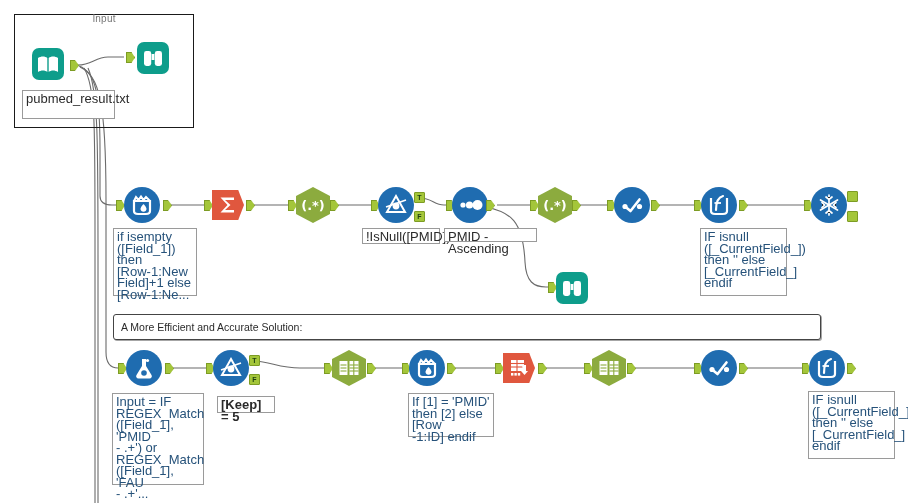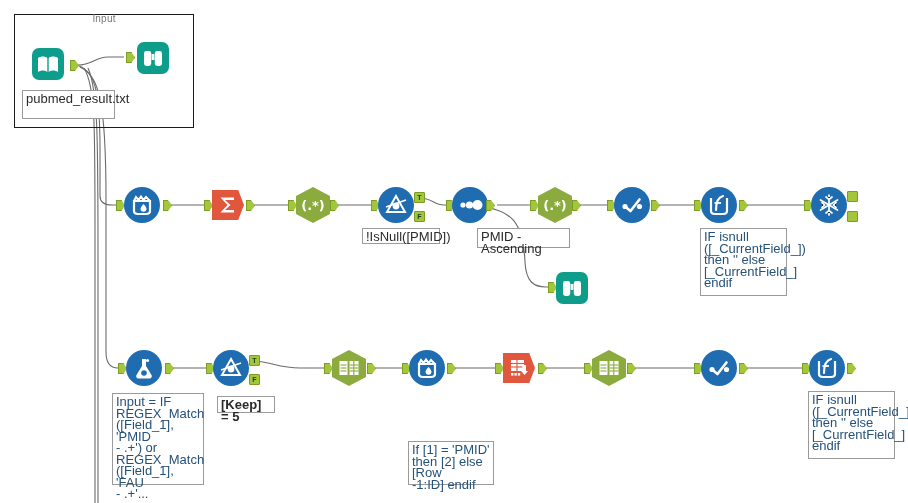--- a/index.html
+++ b/index.html
@@ -109,20 +109,23 @@
       <path d="M630 368 L 700 368"></path>
       <path d="M740 368 L 808 368"></path>
     </g>
   </svg>
 
   <div class="container" style="left:14px;top:14px;width:180px;height:114px;">
     <div class="container-title">Input</div>
   </div>
 
 
+  <div class="section-box" style="left:113px;top:314px;width:708px;height:26px;">
+    <div class="section-label">A More Efficient and Accurate Solution:</div>
+  </div>
 
   <div class="tool rounded" style="left:30px;top:46px;">
     <div class="bg" style="background:#0e9d8b;"></div>
     <svg class="glyph" viewBox="0 0 36 36">
       <path d="M8 12 C11 10,15 10,17.3 12 L17.3 26 C15 24,11 24,8 26 Z" fill="#ffffff"></path>
       <path d="M28 12 C25 10,21 10,18.7 12 L18.7 26 C21 24,25 24,28 26 Z" fill="#ffffff"></path>
     </svg>
   </div>
   <div class="port out" style="left:70px;top:60px;"></div>
 
@@ -141,20 +144,25 @@
   <div class="port in" style="left:116px;top:200px;"></div>
   <div class="tool circle" style="left:124px;top:187px;">
     <div class="bg" style="background:#1f6cb0;"></div>
     <svg class="glyph" viewBox="0 0 36 36">
       <path d="M10 14 L10 24 C10 26,12 27,14 27 L22 27 C24 27,26 26,26 24 L26 14 Z" fill="none" stroke="#ffffff" stroke-width="2.2"></path>
       <path d="M10 14 L12 10 L14.5 13 L17 9.5 L19.5 13 L22 10 L26 14" fill="none" stroke="#ffffff" stroke-width="2"></path>
       <path d="M19.5 17 C19.5 17,22.5 20,22.5 22 C22.5 23.6,21.2 24.8,19.5 24.8 C17.8 24.8,16.5 23.6,16.5 22 C16.5 20,19.5 17,19.5 17 Z" fill="#ffffff"></path>
     </svg>
   </div>
   <div class="port out" style="left:163px;top:200px;"></div>
+  <div class="annot" style="left:113px;top:228px;width:84px;height:68px;">if isempty
+([Field_1]) then
+[Row-1:New
+Field]+1 else
+[Row-1:Ne...</div>
 
   <div class="port in" style="left:204px;top:200px;"></div>
   <div class="tool flag" style="left:210px;top:187px;">
     <div class="bg" style="background:#e0573e;"></div>
     <svg class="glyph" viewBox="0 0 36 36">
       <path d="M10.5 10.5 L24 10.5 L24 13 L15 13 L20.5 18 L15 23 L24 23 L24 25.5 L10.5 25.5 L17.5 18 Z" fill="#ffffff"></path>
     </svg>
   </div>
   <div class="port out" style="left:246px;top:200px;"></div>
 
@@ -184,21 +192,21 @@
   <div class="port in" style="left:446px;top:200px;"></div>
   <div class="tool circle" style="left:452px;top:187px;">
     <div class="bg" style="background:#1f6cb0;"></div>
     <svg class="glyph" viewBox="0 0 36 36">
       <circle cx="11" cy="18" r="2.6" fill="#ffffff"></circle>
       <circle cx="17.5" cy="18" r="3.6" fill="#ffffff"></circle>
       <circle cx="25.5" cy="18" r="5" fill="#ffffff"></circle>
     </svg>
   </div>
   <div class="port out" style="left:486px;top:200px;"></div>
-  <div class="annot plain" style="left:444px;top:228px;width:93px;height:20px;color:#2a2a2a;margin-left:33px;">PMID - Ascending</div>
+  <div class="annot plain" style="left:444px;top:228px;width:93px;height:14px;color:#2a2a2a;">PMID - Ascending</div>
 
   <div class="port in" style="left:530px;top:200px;"></div>
   <div class="tool hex" style="left:537px;top:187px;">
     <div class="bg" style="background:#8cab3e;"></div>
     <svg class="glyph" viewBox="0 0 36 36">
       <text x="18" y="23" font-size="13" font-weight="bold" text-anchor="middle" fill="#ffffff" font-family="DejaVu Sans, sans-serif">(.*)</text>
     </svg>
   </div>
   <div class="port out" style="left:572px;top:200px;"></div>
 
@@ -312,21 +320,21 @@
   <div class="port in" style="left:402px;top:363px;"></div>
   <div class="tool circle" style="left:409px;top:350px;">
     <div class="bg" style="background:#1f6cb0;"></div>
     <svg class="glyph" viewBox="0 0 36 36">
       <path d="M10 14 L10 24 C10 26,12 27,14 27 L22 27 C24 27,26 26,26 24 L26 14 Z" fill="none" stroke="#ffffff" stroke-width="2.2"></path>
       <path d="M10 14 L12 10 L14.5 13 L17 9.5 L19.5 13 L22 10 L26 14" fill="none" stroke="#ffffff" stroke-width="2"></path>
       <path d="M19.5 17 C19.5 17,22.5 20,22.5 22 C22.5 23.6,21.2 24.8,19.5 24.8 C17.8 24.8,16.5 23.6,16.5 22 C16.5 20,19.5 17,19.5 17 Z" fill="#ffffff"></path>
     </svg>
   </div>
   <div class="port out" style="left:447px;top:363px;"></div>
-  <div class="annot" style="left:408px;top:393px;width:86px;height:44px;margin-top:48px;">If [1] = 'PMID'
+  <div class="annot" style="left:408px;top:393px;width:86px;height:44px;">If [1] = 'PMID'
 then [2] else [Row
 -1:ID] endif</div>
 
   <div class="port in" style="left:495px;top:363px;"></div>
   <div class="tool flag" style="left:501px;top:350px;">
     <div class="bg" style="background:#e0573e;"></div>
     <svg class="glyph" viewBox="0 0 36 36">
       <rect x="10" y="10" width="13" height="11" fill="#ffffff"></rect>
       <g stroke="#e0573e" stroke-width="1.1">
         <path d="M10 13.5 L23 13.5"></path>

